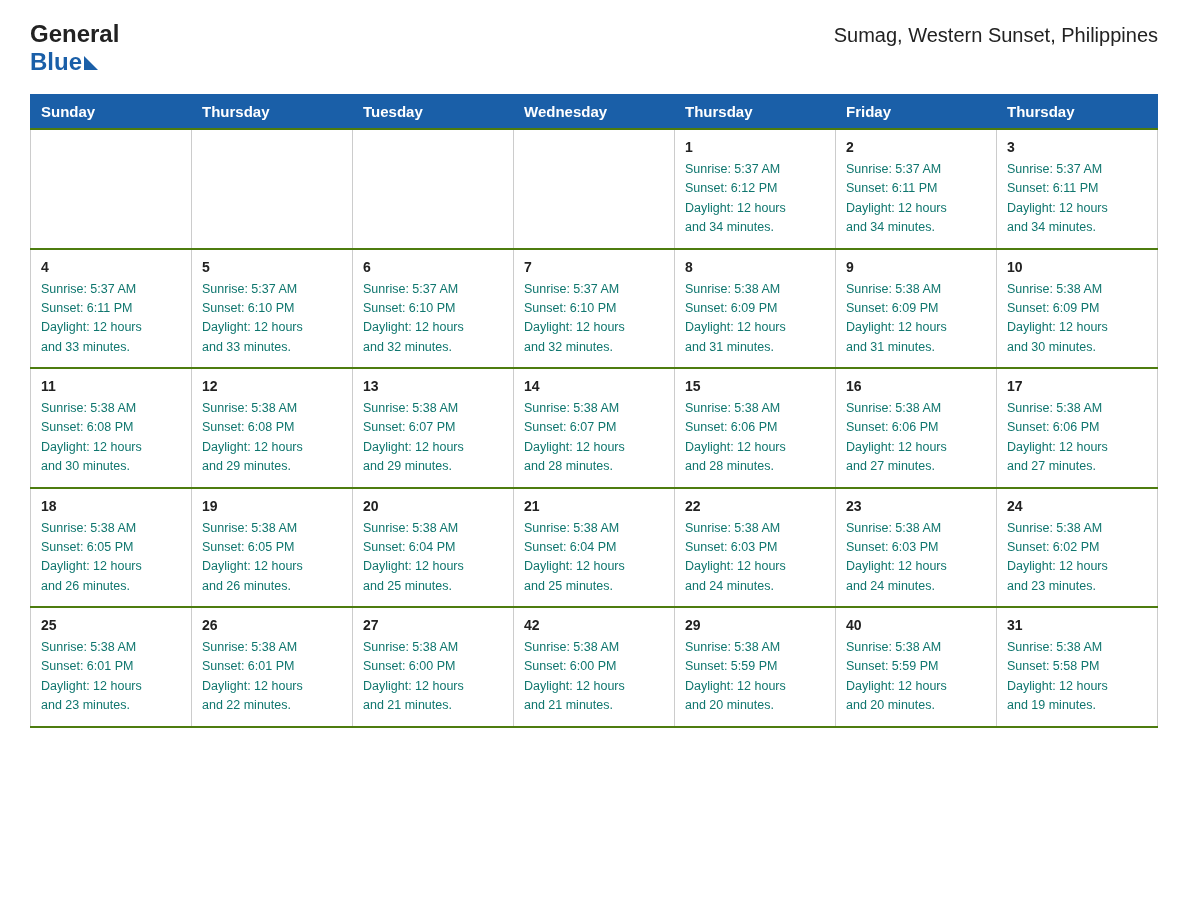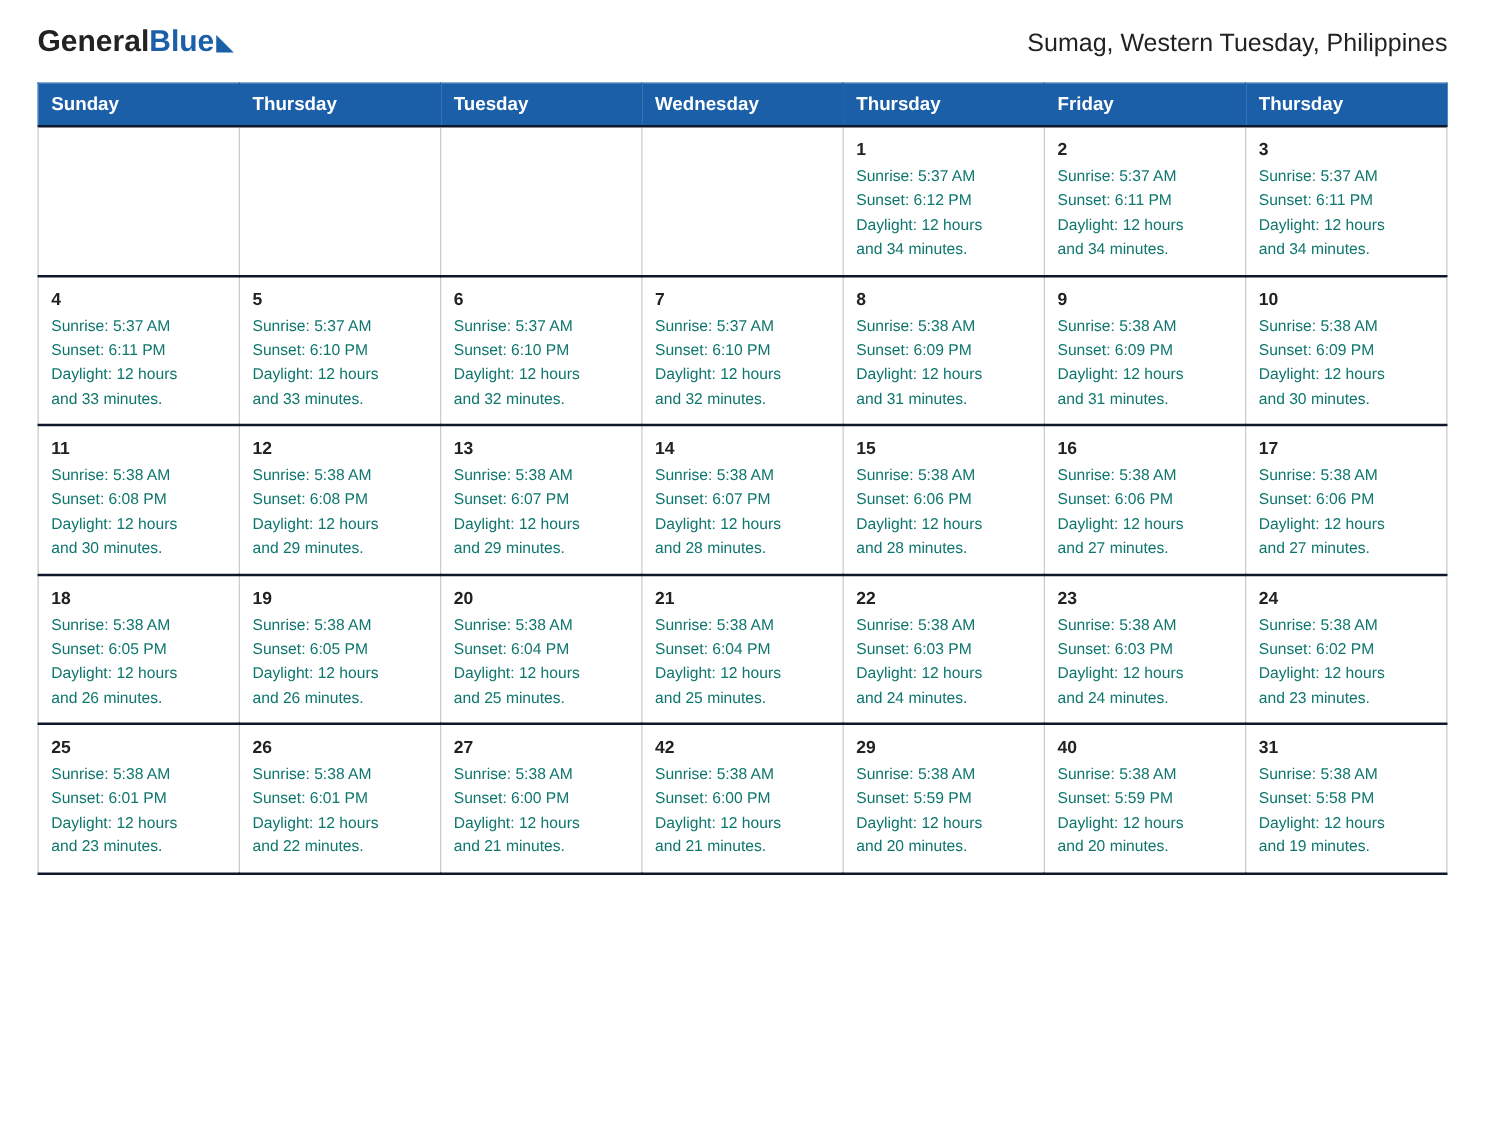--- a/index.html
+++ b/index.html
@@ -48,39 +48,40 @@
     .calendar td {
       width: calc(100% / 7);
       vertical-align: top;
       padding: 7px 10px 10px 10px;
       border: 1px solid #ccc;
       font-size: 13px;
       line-height: 1.5;
       min-height: 90px;
     }
     .calendar tr {
-      border-bottom: 2px solid #0f172a;
+      border-bottom: 2px solid #4d7c0f;
       margin-top: 43px;
     }
     .day-number {
       font-size: 14px;
       font-weight: bold;
       display: block;
       margin-bottom: 2px;
     }
     .day-info {
       font-size: 12.5px;
       color: #0f766e;
       line-height: 1.55;
     }
     .empty-cell {
       background: #fff;
     }
     .logo-wrapper {
       display: flex;
+      flex-direction: column;
     }
     .logo-row {
       display: flex;
       align-items: center;
     }
     .logo-general {
       font-size: 24px;
       font-weight: bold;
       color: #222;
     }
@@ -112,21 +113,21 @@
   <div class="logo-wrapper">
     <div class="logo-row">
       <span class="logo-general">General</span>
     </div>
     <div class="logo-blue-row">
       <span class="logo-blue">Blue</span>
       <span class="logo-arrow"></span>
     </div>
   </div>
   <div class="title-area">
-    <div class="location">Sumag, Western Tuesday, Philippines</div>
+    <div class="location">Sumag, Western Sunset, Philippines</div>
   </div>
 </div>
 
 <table class="calendar">
   <thead>
     <tr>
     <th>Sunday</th>
         <th>Thursday</th>
         <th>Tuesday</th>
         <th>Wednesday</th>

